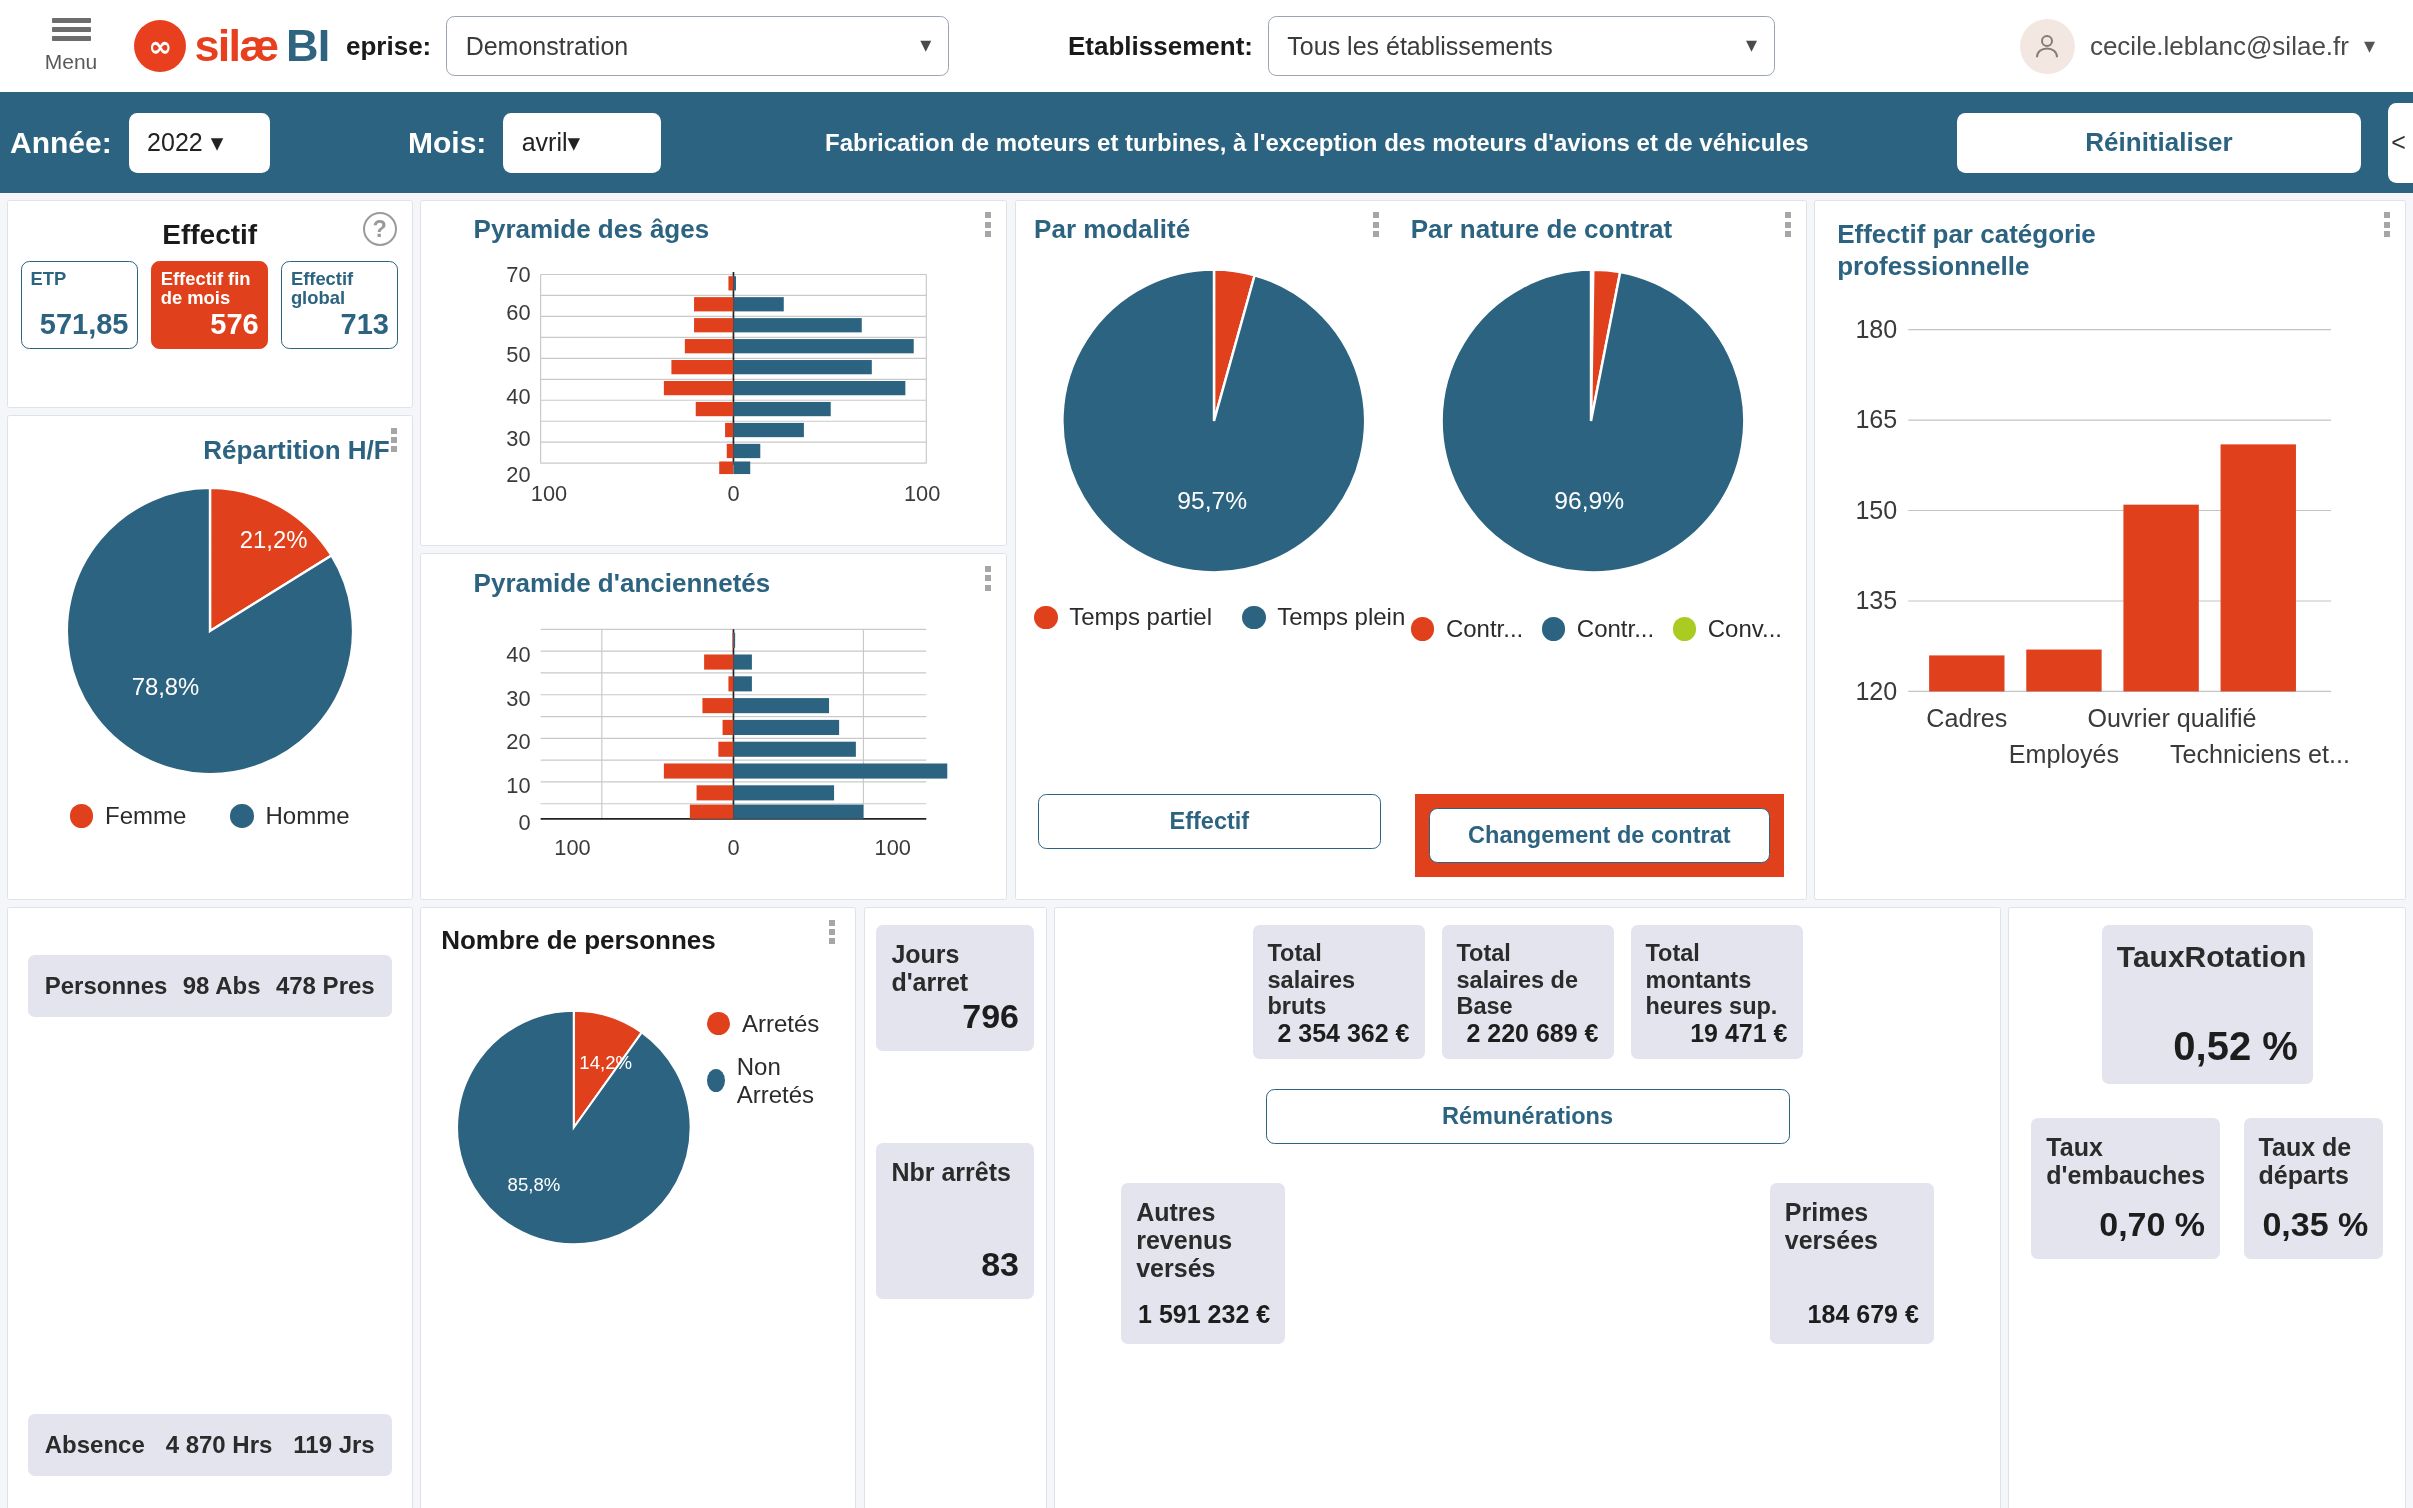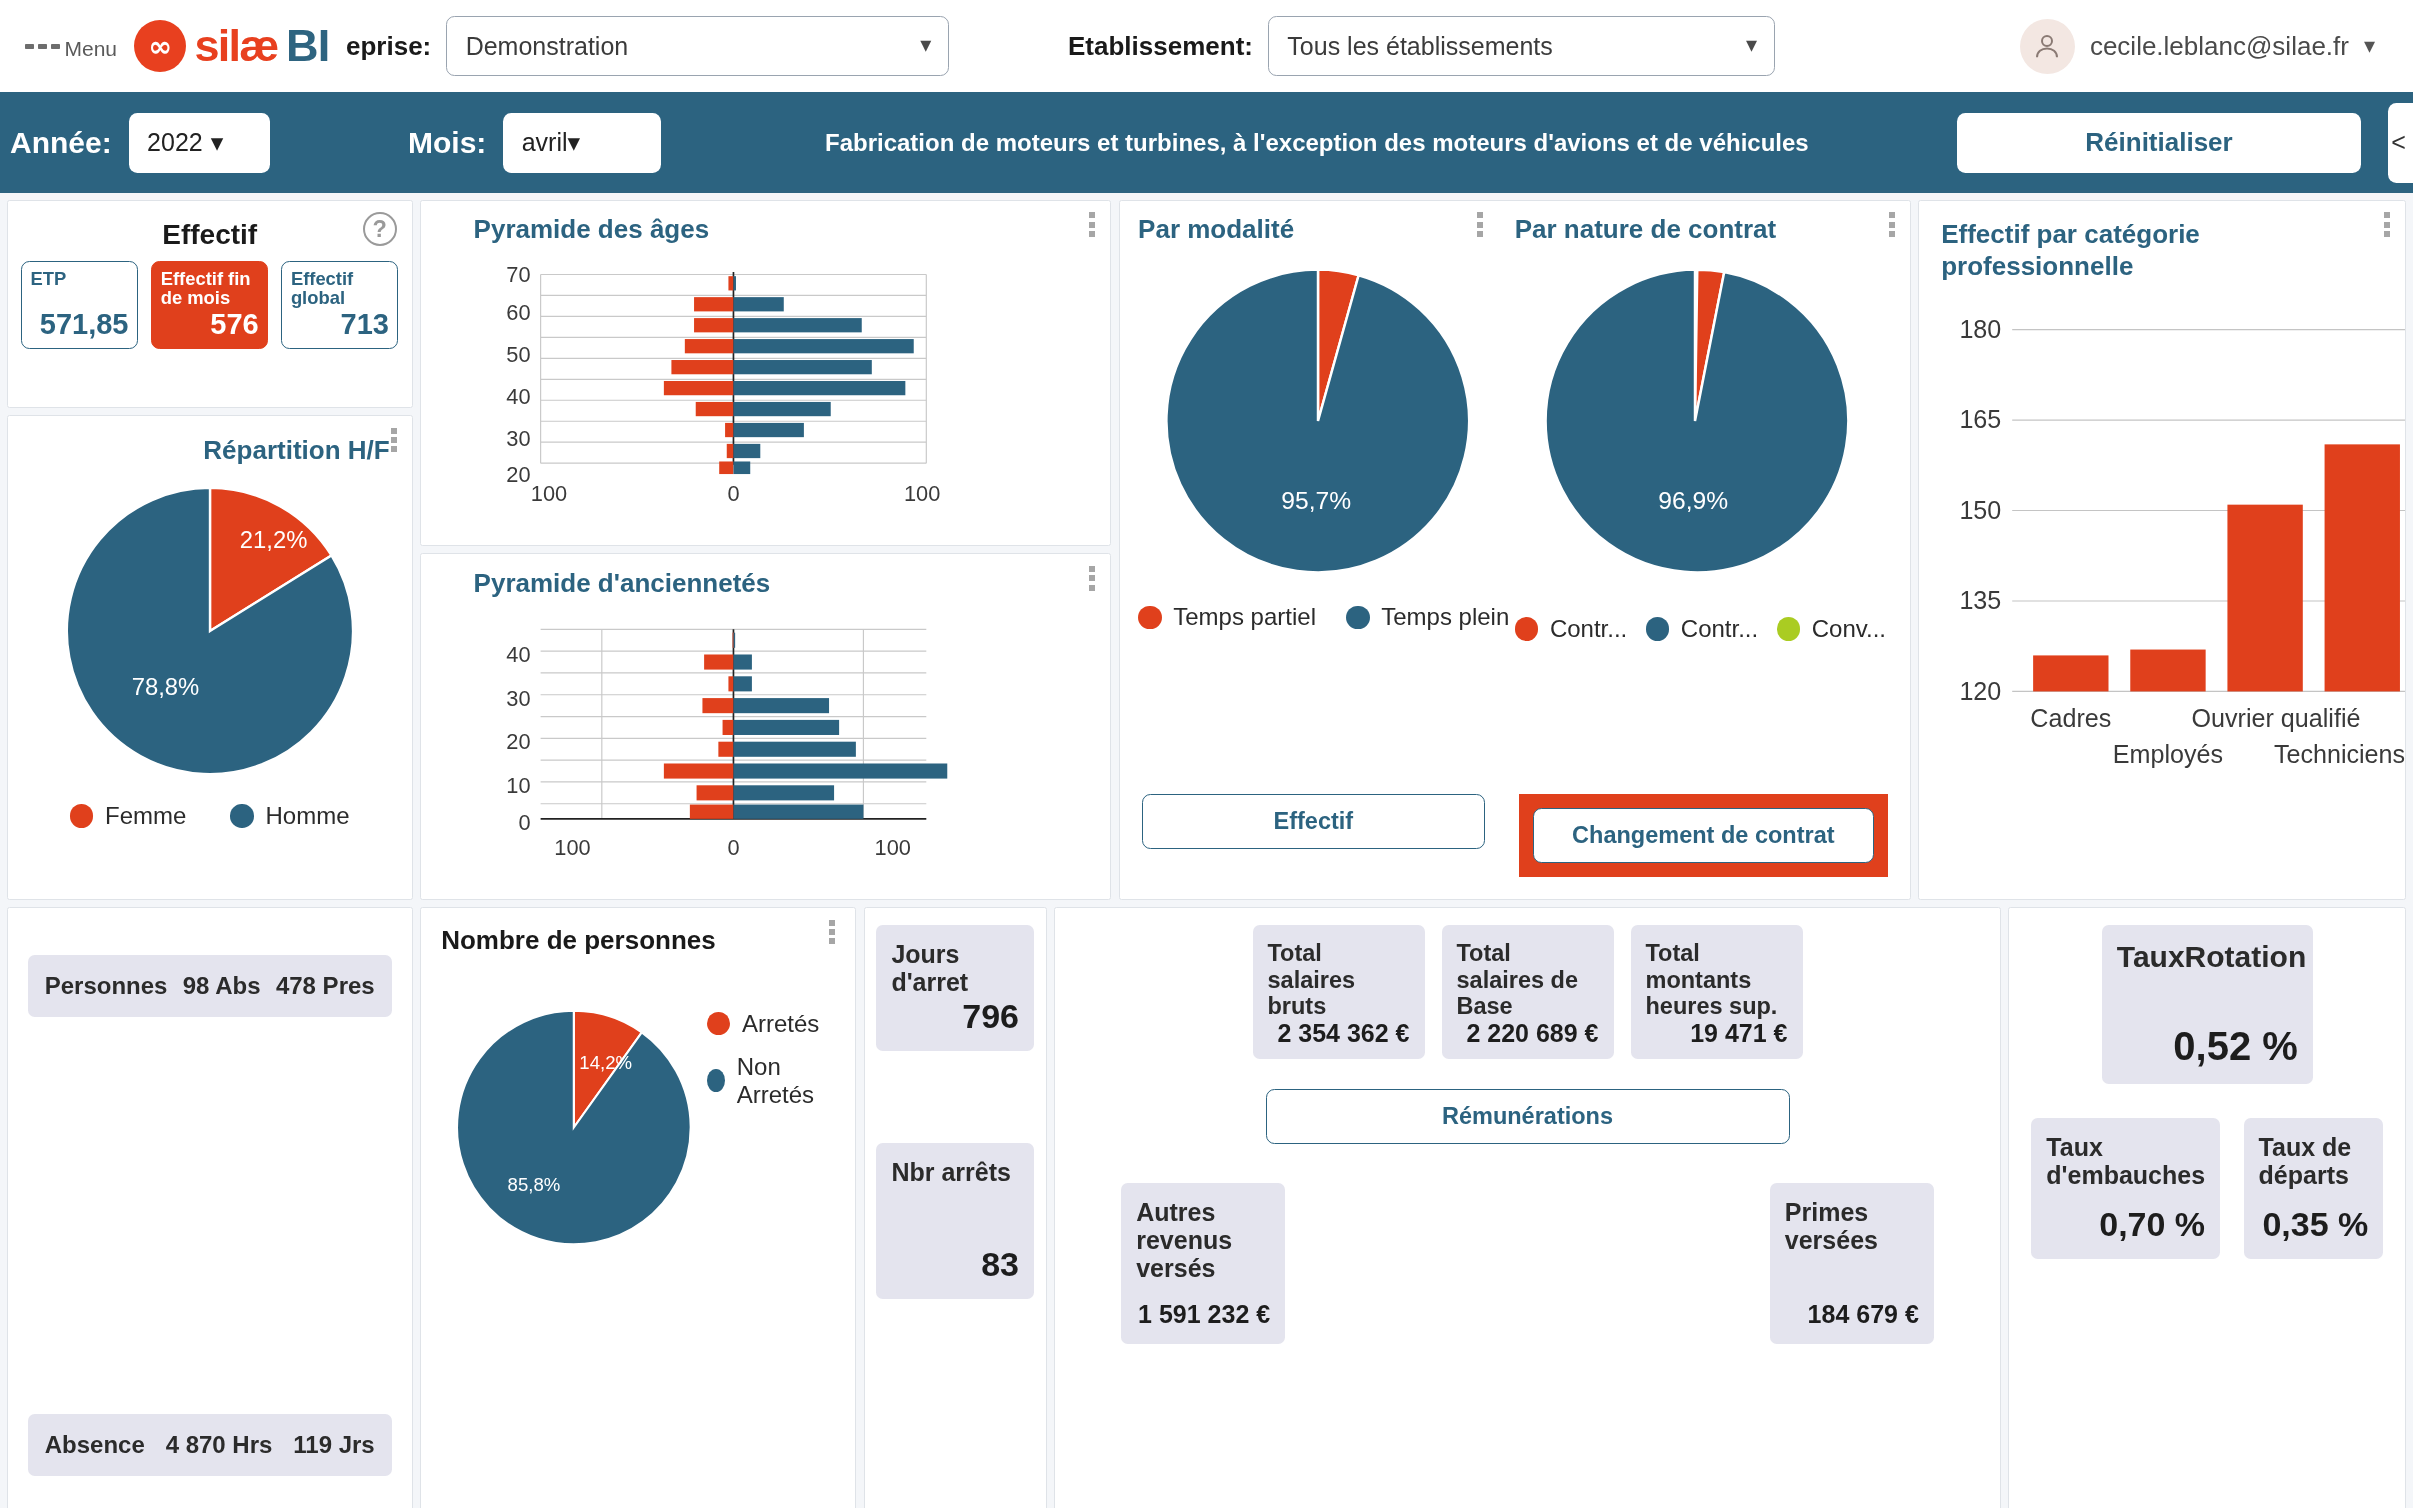--- a/index.html
+++ b/index.html
@@ -9,21 +9,21 @@
     background: #f4f6f9;
     overflow: hidden;
   }
   
   .topbar {
     height: 92px; background: #ffffff;
     display: flex; align-items: center;
     position: relative;
   }
   .menu-btn {
-    width: 92px; display: flex; flex-direction: row;
+    width: 92px; display: flex; flex-direction: column;
     align-items: center; justify-content: center; gap: 4px;
     cursor: pointer; margin-left: 25px;
   }
   .menu-btn .bar { width: 39px; height: 5px; background: #6d6d6d; border-radius: 0.8px; }
   .menu-btn .mlabel { font-size: 21px; color: #5a5a5a; margin-top: 5px; }
   .logo { display: flex; align-items: center; margin-left: 17px; gap: 8.4px; }
   .logo-mark {
     width: 52px; height: 52px; border-radius: 50%;
     background: #e8401f; color: #fff;
     display: flex; align-items: center; justify-content: center;
@@ -131,21 +131,21 @@
   .eff-box.active .val { color: #fff; }
 
   .hf-panel { flex: 1; padding: 18.4px 22px; text-align: right; }
   .pie-wrap { display: flex; justify-content: center; align-items: center; margin-top: 6.7px; }
   .legend-row { display: flex; justify-content: center; gap: 44px; margin-top: 11.7px; }
   .legend-item { display: flex; align-items: center; gap: 11.7px; }
   .dot { width: 23.5px; height: 23.5px; border-radius: 50%; }
   .legend-label { font-size: 24px; color: #2b2b2b; }
 
   
-  .col-b { width: 691px; display: flex; flex-direction: column; gap: 7.5px; }
+  .col-b { width: 587px; display: flex; flex-direction: column; gap: 7.5px; }
   .pyr-panel { flex: 1; padding: 13.4px 18.4px; }
   .pyr-panel .ptitle { margin-left: 34px; }
 
   
   .col-c { width: 792px; padding: 13.4px 18.4px; }
   .two-pies { display: flex; }
   .half { flex: 1; }
   .cbtns { display: flex; gap: 34px; position: absolute; bottom: 22px; left: 22px; right: 22px; }
   .obtn {
     flex: 1; height: 55px; border: 1.7px solid #2c6380; border-radius: 8.4px;

